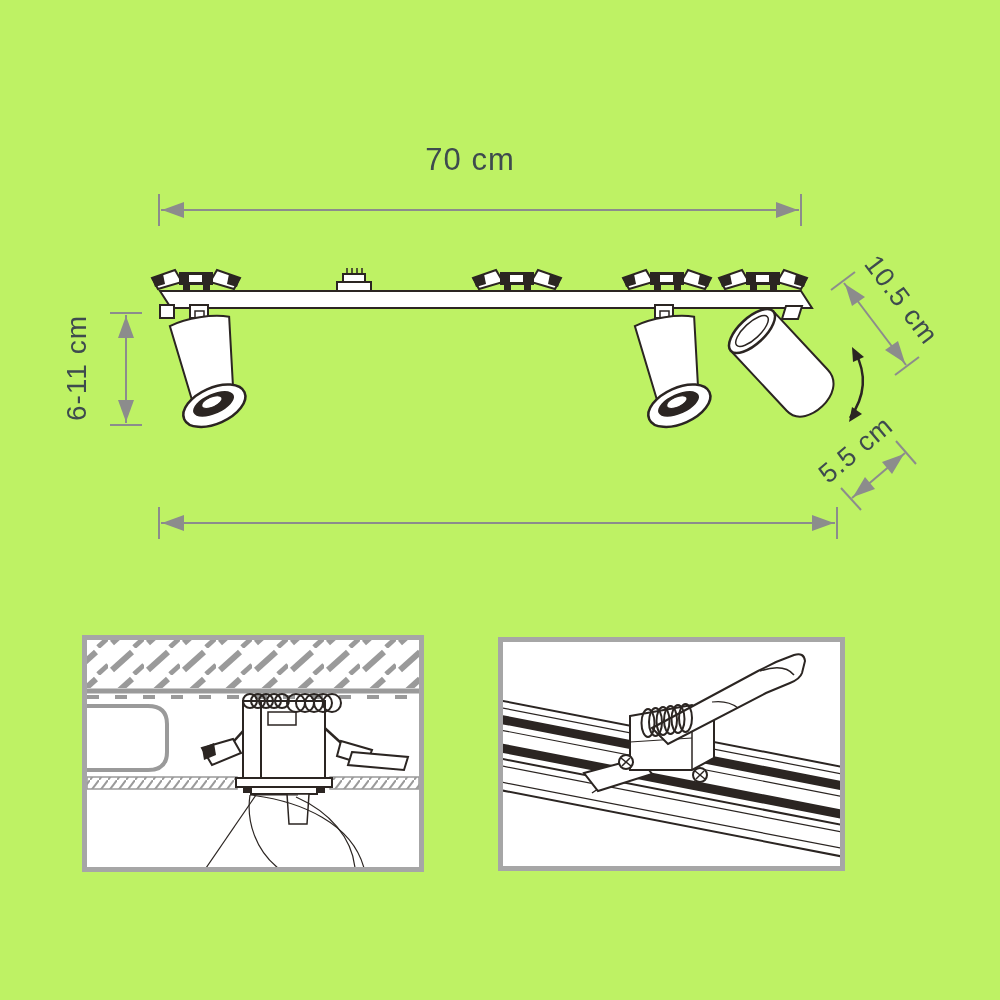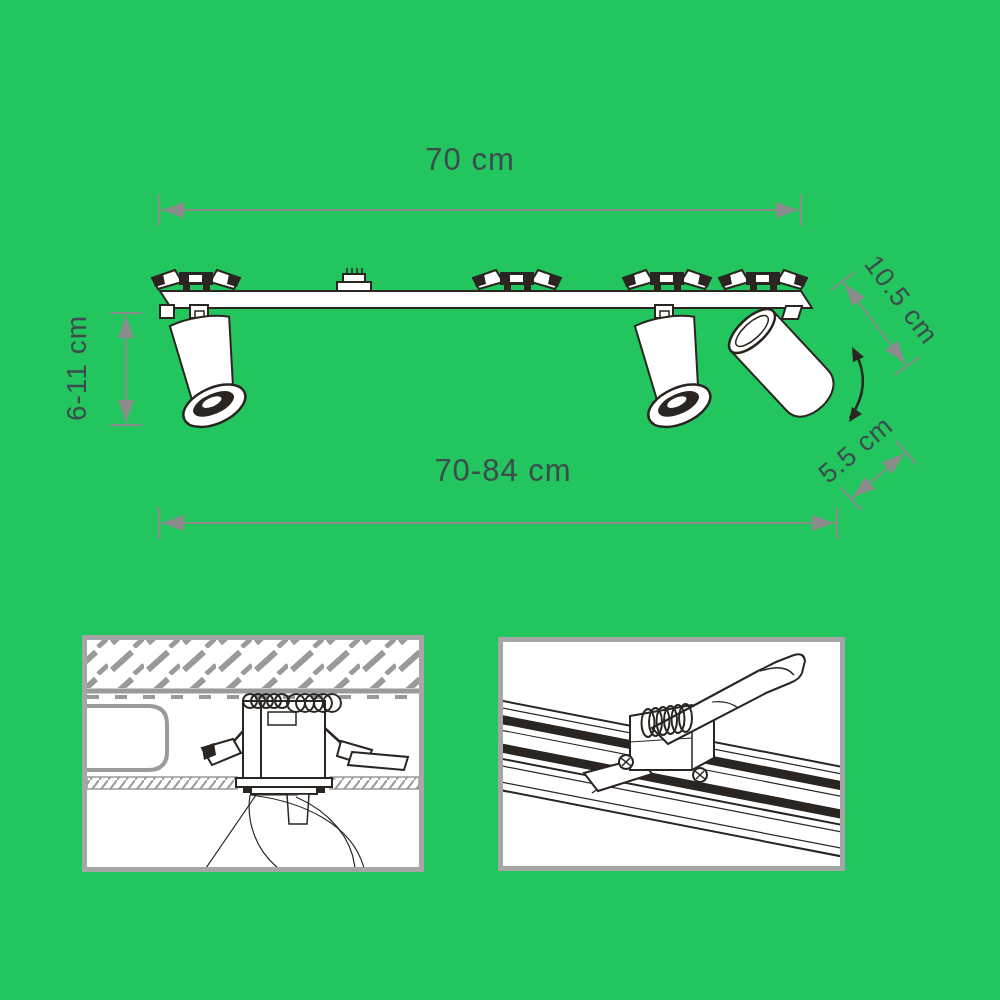--- a/index.html
+++ b/index.html
@@ -1,16 +1,16 @@
 <!DOCTYPE html>
 <html><head>
 <meta charset="utf-8">
 <style>
   html,body{margin:0;padding:0;background:#ffffff;}
-  .canvas{position:relative;width:1000px;height:1000px;background:#22c55e;overflow:hidden;
+  .canvas{position:relative;width:1000px;height:1000px;background:#bef264;overflow:hidden;
           font-family:"Liberation Sans",sans-serif;}
   .art{position:absolute;left:0;top:0;}
   .dim-label{position:absolute;color:#3e4b4e;font-weight:300;letter-spacing:1px;
              white-space:nowrap;transform:translate(-50%,-50%);}
   .lbl-top{left:470px;top:160px;font-size:31px;}
   .lbl-bottom{left:503px;top:471px;font-size:31px;}
   .lbl-left{left:77px;top:368px;font-size:28px;transform:translate(-50%,-50%) rotate(-90deg);}
   .lbl-d105{left:901px;top:300px;font-size:27px;transform:translate(-50%,-50%) rotate(53deg);}
   .lbl-d55{left:856px;top:450px;font-size:27px;transform:translate(-50%,-50%) rotate(-40deg);}
 </style>
@@ -220,15 +220,14 @@
         </g>
       </g>
     </g>
   </g>
 </svg>
 
 <div class="dim-label lbl-top">70 cm</div>
 <div class="dim-label lbl-left">6-11 cm</div>
 <div class="dim-label lbl-d105">10.5 cm</div>
 <div class="dim-label lbl-d55">5.5 cm</div>
-<div class="dim-label lbl-bottom">70-84 cm</div>
 
 </div>
 
 </body></html>

